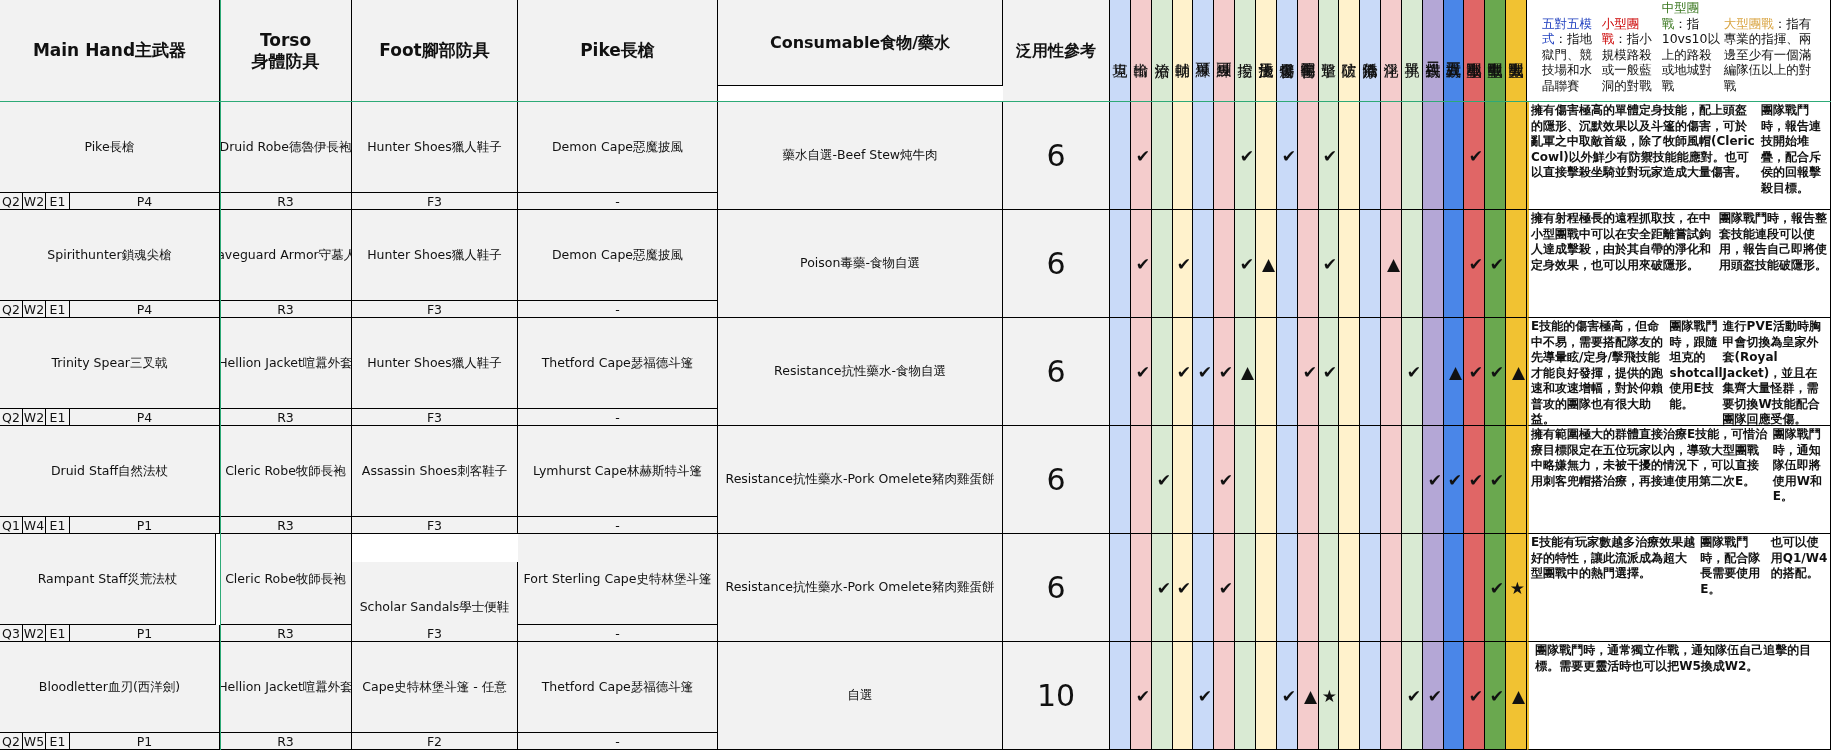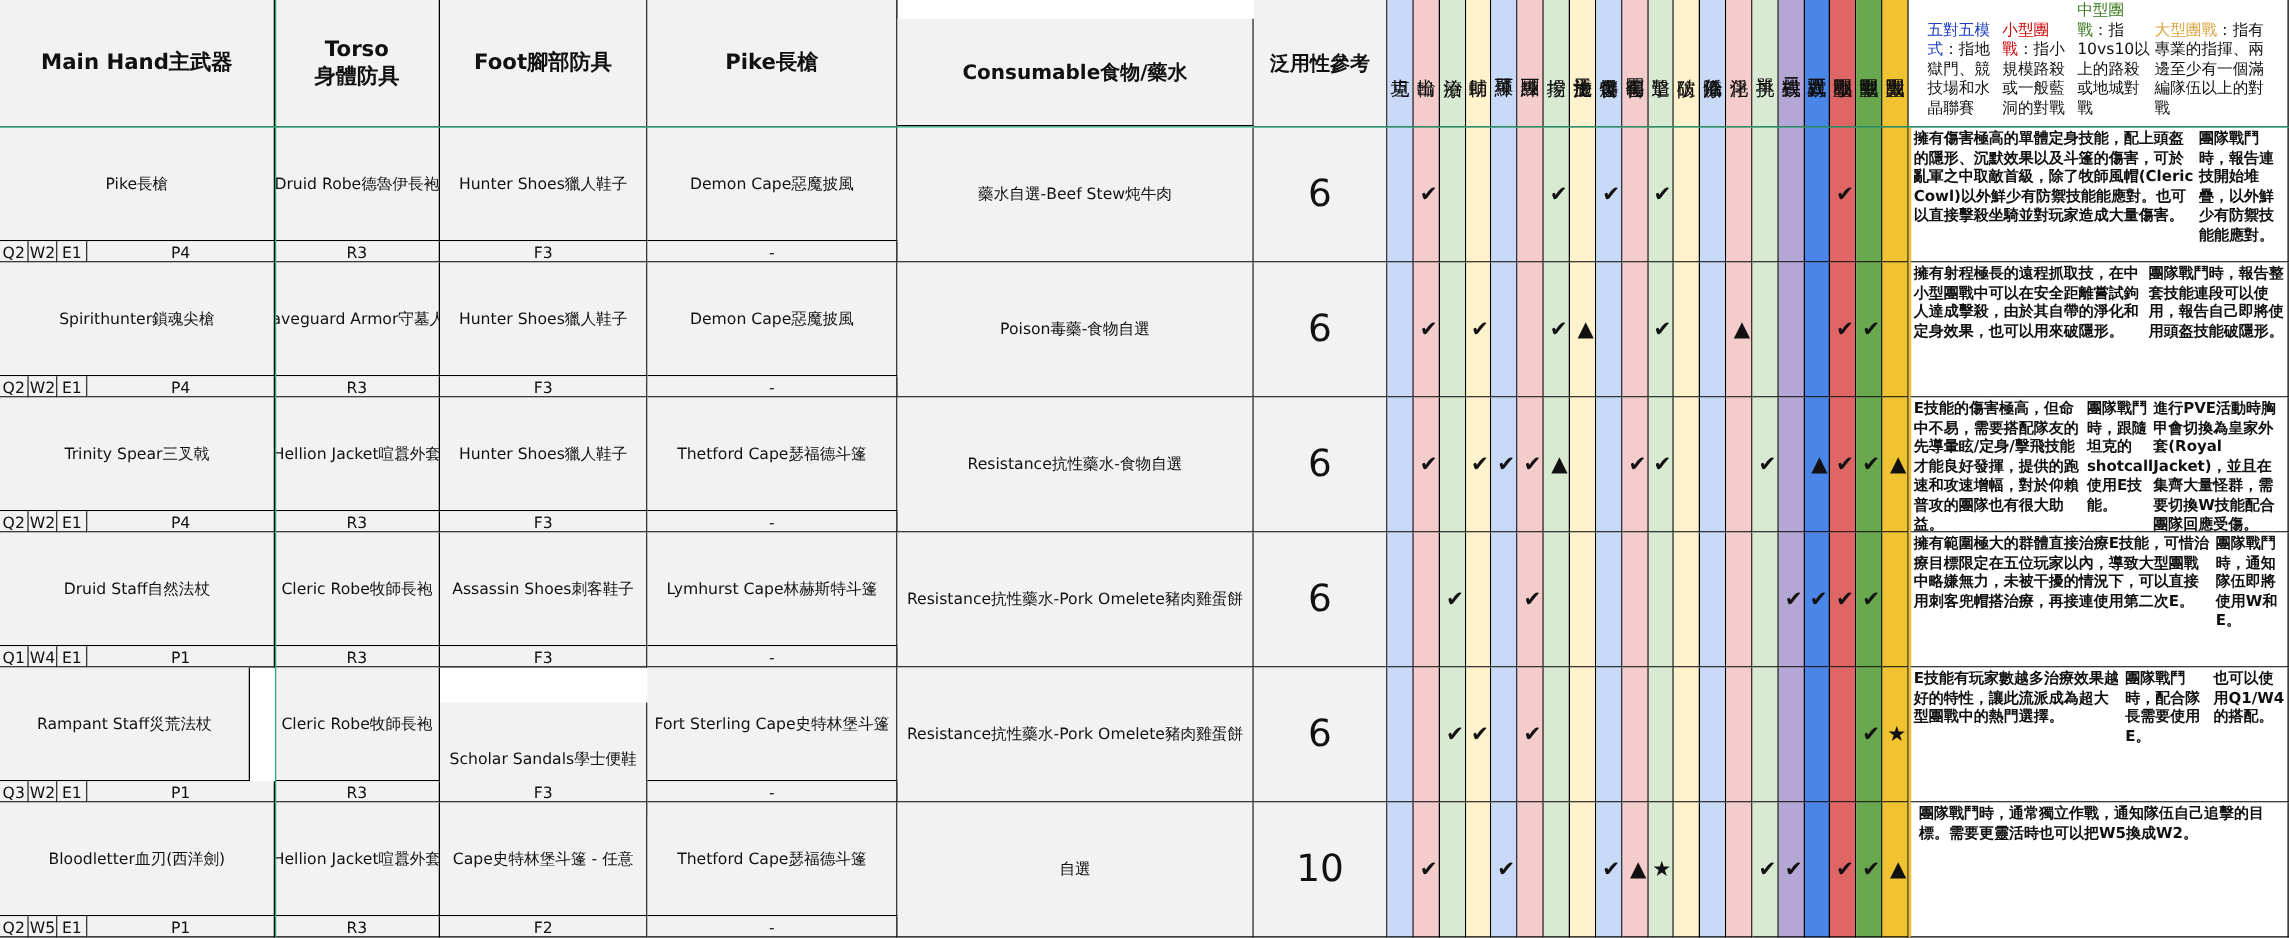--- a/index.html
+++ b/index.html
@@ -24,21 +24,21 @@
 <body>
 
 <div class="sheet" id="sheet">
     <div class="cell hdr" style="left: 0px; top: 0px; width: 220px; height: 102px;">Main Hand主武器</div>
     <div class="cell hdr" style="left: 220px; top: 0px; width: 132px; height: 102px; flex-direction: column;">
       <span>Torso</span>
       <span>身體防具</span>
     </div>
     <div class="cell hdr" style="left: 352px; top: 0px; width: 166px; height: 102px;">Foot腳部防具</div>
     <div class="cell hdr" style="left: 518px; top: 0px; width: 200px; height: 102px;">Pike長槍</div>
-    <div class="cell hdr small" style="left: 718px; top: 15px; width: 285px; height: 86px; text-align: right;">Consumable食物/藥水</div>
+    <div class="cell hdr small" style="left: 718px; top: 0px; width: 285px; height: 86px; text-align: right;">Consumable食物/藥水</div>
     <div class="cell hdr small" style="left: 1003px; top: 0px; width: 107px; height: 102px;">泛用性參考</div>
     <div class="cell vhdr" style="left: 1110px; top: 0px; width: 21px; height: 102px; background: rgb(201, 218, 248);">坦克</div>
     <div class="cell vhdr" style="left: 1131px; top: 0px; width: 21px; height: 102px; background: rgb(244, 204, 204);">輸出</div>
     <div class="cell vhdr" style="left: 1152px; top: 0px; width: 21px; height: 102px; background: rgb(217, 234, 211);">治療</div>
     <div class="cell vhdr" style="left: 1173px; top: 0px; width: 20px; height: 102px; background: rgb(255, 242, 204);">輔助</div>
     <div class="cell vhdr" style="left: 1193px; top: 0px; width: 21px; height: 102px; background: rgb(201, 218, 248);">可單練</div>
     <div class="cell vhdr" style="left: 1214px; top: 0px; width: 21px; height: 102px; background: rgb(244, 204, 204);">可團練</div>
     <div class="cell vhdr" style="left: 1235px; top: 0px; width: 21px; height: 102px; background: rgb(217, 234, 211);">控場</div>
     <div class="cell vhdr" style="left: 1256px; top: 0px; width: 21px; height: 102px; background: rgb(255, 242, 204);">施法干擾</div>
     <div class="cell vhdr" style="left: 1277px; top: 0px; width: 21px; height: 102px; background: rgb(201, 218, 248);">爆發傷害</div>
@@ -88,21 +88,21 @@
     <div class="cell tag" style="left: 1381px; top: 102px; width: 21px; height: 108px; background: rgb(244, 204, 204);"></div>
     <div class="cell tag" style="left: 1402px; top: 102px; width: 21px; height: 108px; background: rgb(217, 234, 211);"></div>
     <div class="cell tag" style="left: 1423px; top: 102px; width: 21px; height: 108px; background: rgb(180, 167, 214);"></div>
     <div class="cell tag" style="left: 1444px; top: 102px; width: 20px; height: 108px; background: rgb(74, 134, 232);"></div>
     <div class="cell tag" style="left: 1464px; top: 102px; width: 21px; height: 108px; background: rgb(224, 102, 102);">✔</div>
     <div class="cell tag" style="left: 1485px; top: 102px; width: 21px; height: 108px; background: rgb(106, 168, 79);"></div>
     <div class="cell tag" style="left: 1506px; top: 102px; width: 21px; height: 108px; background: rgb(241, 194, 50);"></div>
     <div class="cell desc" style="left: 1527px; top: 102px; width: 304px; height: 108px;">
       <p>擁有傷害極高的單體定身技能，配上頭盔的隱形、沉默效果以及斗篷的傷害，可於亂軍之中取敵首級，除了牧師風帽(Cleric Cowl)以外鮮少有防禦技能能應對。也可以直接擊殺坐騎並對玩家造成大量傷害。</p>
       <p>&nbsp;</p>
-      <p>團隊戰鬥時，報告連技開始堆疊，以外鮮少有防禦技能能應對。</p>
+      <p>團隊戰鬥時，報告連技開始堆疊，配合斥侯的回報擊殺目標。</p>
     </div>
     <div class="cell main" style="left: 0px; top: 210px; width: 220px; height: 91px;">Spirithunter鎖魂尖槍</div>
     <div class="cell main" style="left: 220px; top: 210px; width: 132px; height: 91px;">Graveguard Armor守墓人盔</div>
     <div class="cell main" style="left: 352px; top: 210px; width: 166px; height: 91px;">Hunter Shoes獵人鞋子</div>
     <div class="cell main" style="left: 518px; top: 210px; width: 200px; height: 91px;">Demon Cape惡魔披風</div>
     <div class="cell main" style="left: 718px; top: 210px; width: 285px; height: 108px;">Poison毒藥-食物自選</div>
     <div class="cell score" style="left: 1003px; top: 210px; width: 107px; height: 108px;">6</div>
     <div class="cell spell" style="left: 0px; top: 301px; width: 23px; height: 17px;">Q2</div>
     <div class="cell spell" style="left: 23px; top: 301px; width: 23px; height: 17px;">W2</div>
     <div class="cell spell" style="left: 46px; top: 301px; width: 24px; height: 17px;">E1</div>
@@ -205,21 +205,21 @@
     <div class="cell tag" style="left: 1423px; top: 426px; width: 21px; height: 108px; background: rgb(180, 167, 214);">✔</div>
     <div class="cell tag" style="left: 1444px; top: 426px; width: 20px; height: 108px; background: rgb(74, 134, 232);">✔</div>
     <div class="cell tag" style="left: 1464px; top: 426px; width: 21px; height: 108px; background: rgb(224, 102, 102);">✔</div>
     <div class="cell tag" style="left: 1485px; top: 426px; width: 21px; height: 108px; background: rgb(106, 168, 79);">✔</div>
     <div class="cell tag" style="left: 1506px; top: 426px; width: 21px; height: 108px; background: rgb(241, 194, 50);"></div>
     <div class="cell desc" style="left: 1527px; top: 426px; width: 304px; height: 108px;">
       <p>擁有範圍極大的群體直接治療E技能，可惜治療目標限定在五位玩家以內，導致大型團戰中略嫌無力，未被干擾的情況下，可以直接用刺客兜帽搭治療，再接連使用第二次E。</p>
       <p>&nbsp;</p>
       <p>團隊戰鬥時，通知隊伍即將使用W和E。</p>
     </div>
-    <div class="cell main" style="left: 0px; top: 534px; width: 200px; height: 91px;">Rampant Staff災荒法杖</div>
+    <div class="cell main" style="left: 0px; top: 534px; width: 216px; height: 91px;">Rampant Staff災荒法杖</div>
     <div class="cell main" style="left: 220px; top: 534px; width: 132px; height: 91px;">Cleric Robe牧師長袍</div>
     <div class="cell main" style="left: 352px; top: 562px; width: 166px; height: 91px;">Scholar Sandals學士便鞋</div>
     <div class="cell main" style="left: 518px; top: 534px; width: 200px; height: 91px;">Fort Sterling Cape史特林堡斗篷</div>
     <div class="cell main" style="left: 718px; top: 534px; width: 285px; height: 108px;">Resistance抗性藥水-Pork Omelete豬肉雞蛋餅</div>
     <div class="cell score" style="left: 1003px; top: 534px; width: 107px; height: 108px;">6</div>
     <div class="cell spell" style="left: 0px; top: 625px; width: 23px; height: 17px;">Q3</div>
     <div class="cell spell" style="left: 23px; top: 625px; width: 23px; height: 17px;">W2</div>
     <div class="cell spell" style="left: 46px; top: 625px; width: 24px; height: 17px;">E1</div>
     <div class="cell spell" style="left: 70px; top: 625px; width: 150px; height: 17px;">P1</div>
     <div class="cell spell" style="left: 220px; top: 625px; width: 132px; height: 17px;">R3</div>

